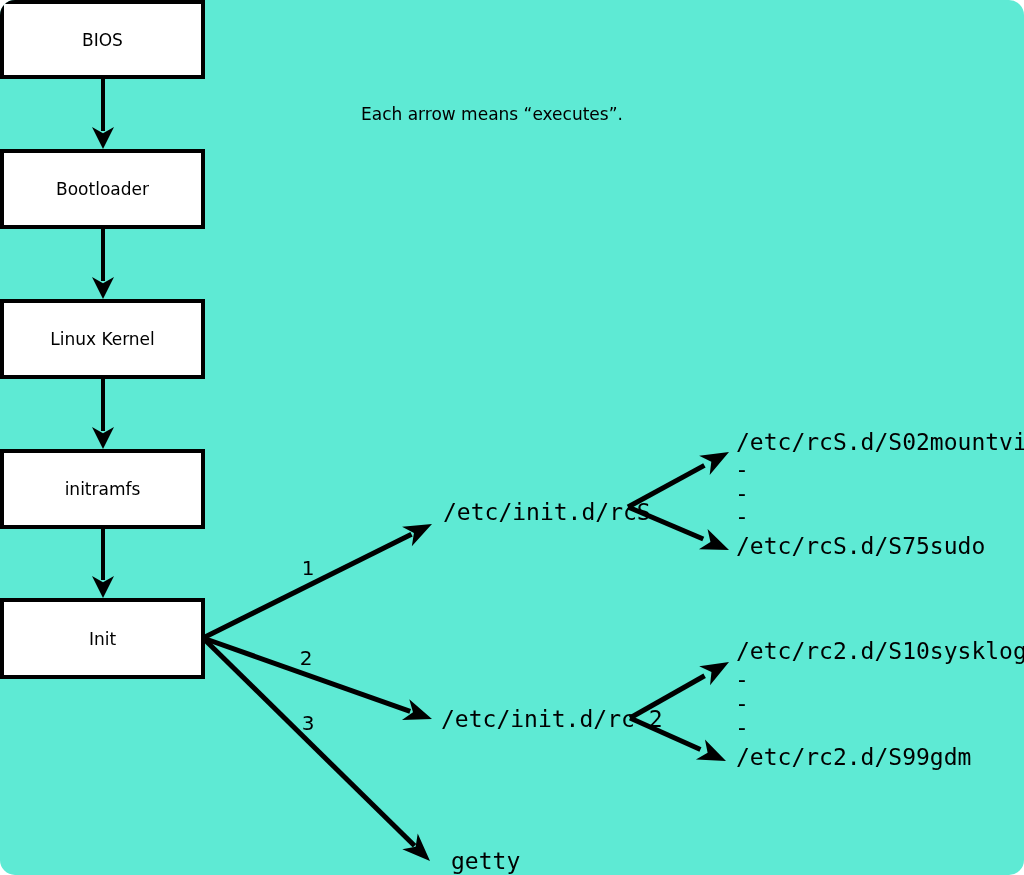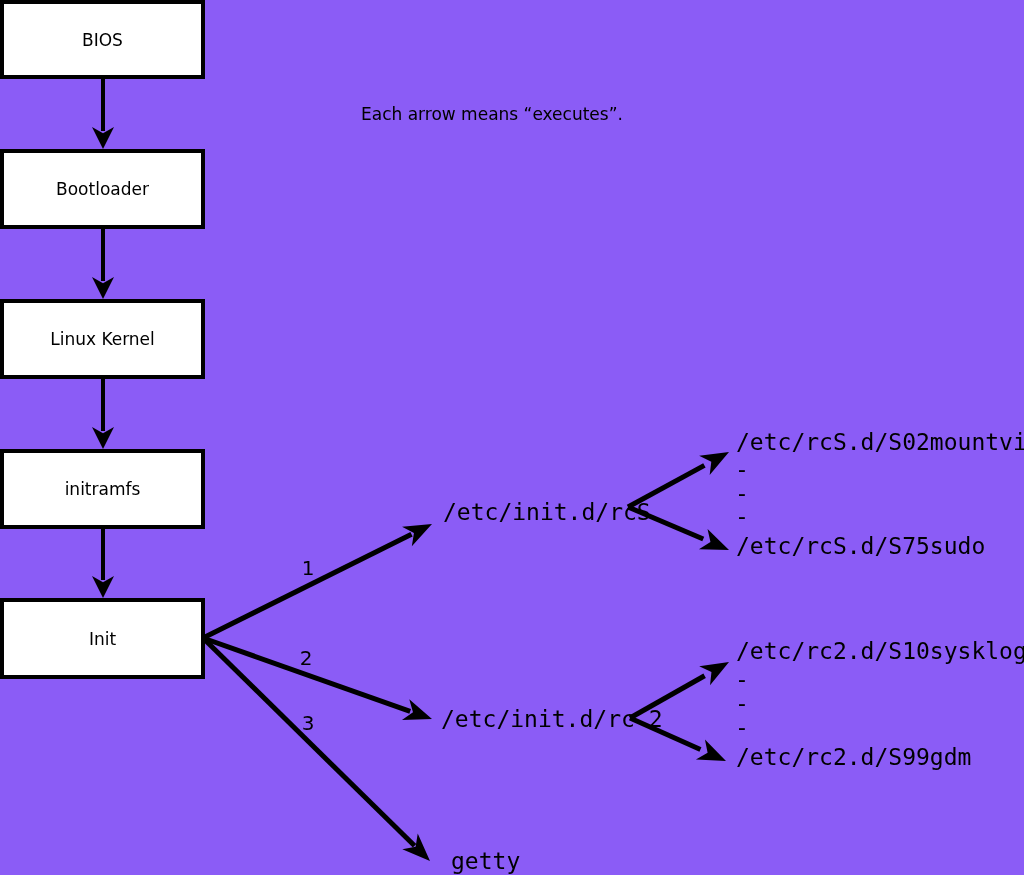--- a/index.html
+++ b/index.html
@@ -4,23 +4,24 @@
 <style>
   html, body {
     margin: 0;
     padding: 0;
     background: #ffffff;
   }
   #diagram-root {
     position: relative;
     width: 1024px;
     height: 875px;
-    background: #8b5cf6;
+    background: #5eead4;
     overflow: hidden;
     font-family: "Liberation Sans", sans-serif;
+    border-radius: 15px;
   }
   svg#boot-diagram {
     display: block;
     width: 1024px;
     height: 875px;
   }
   .box-rect {
     fill: #ffffff;
     stroke: #000000;
     stroke-width: 4;

